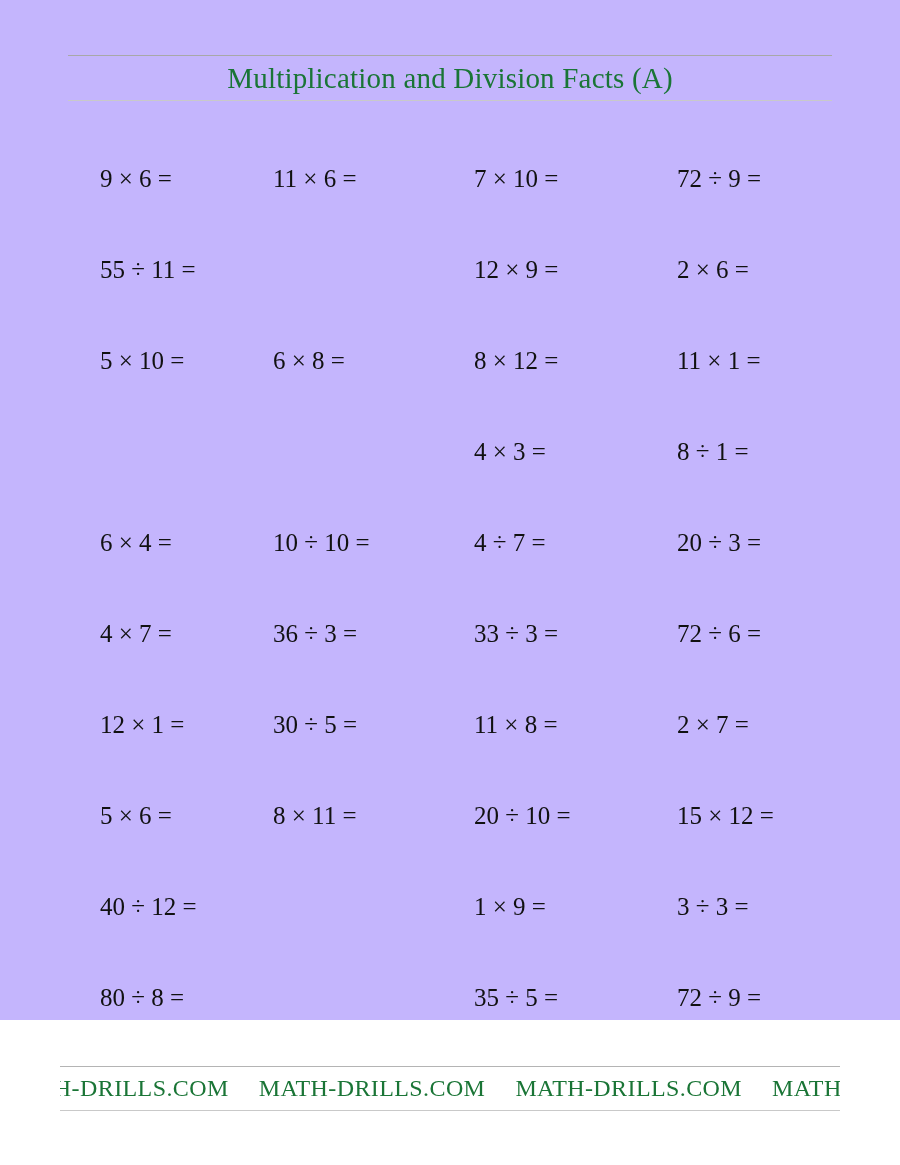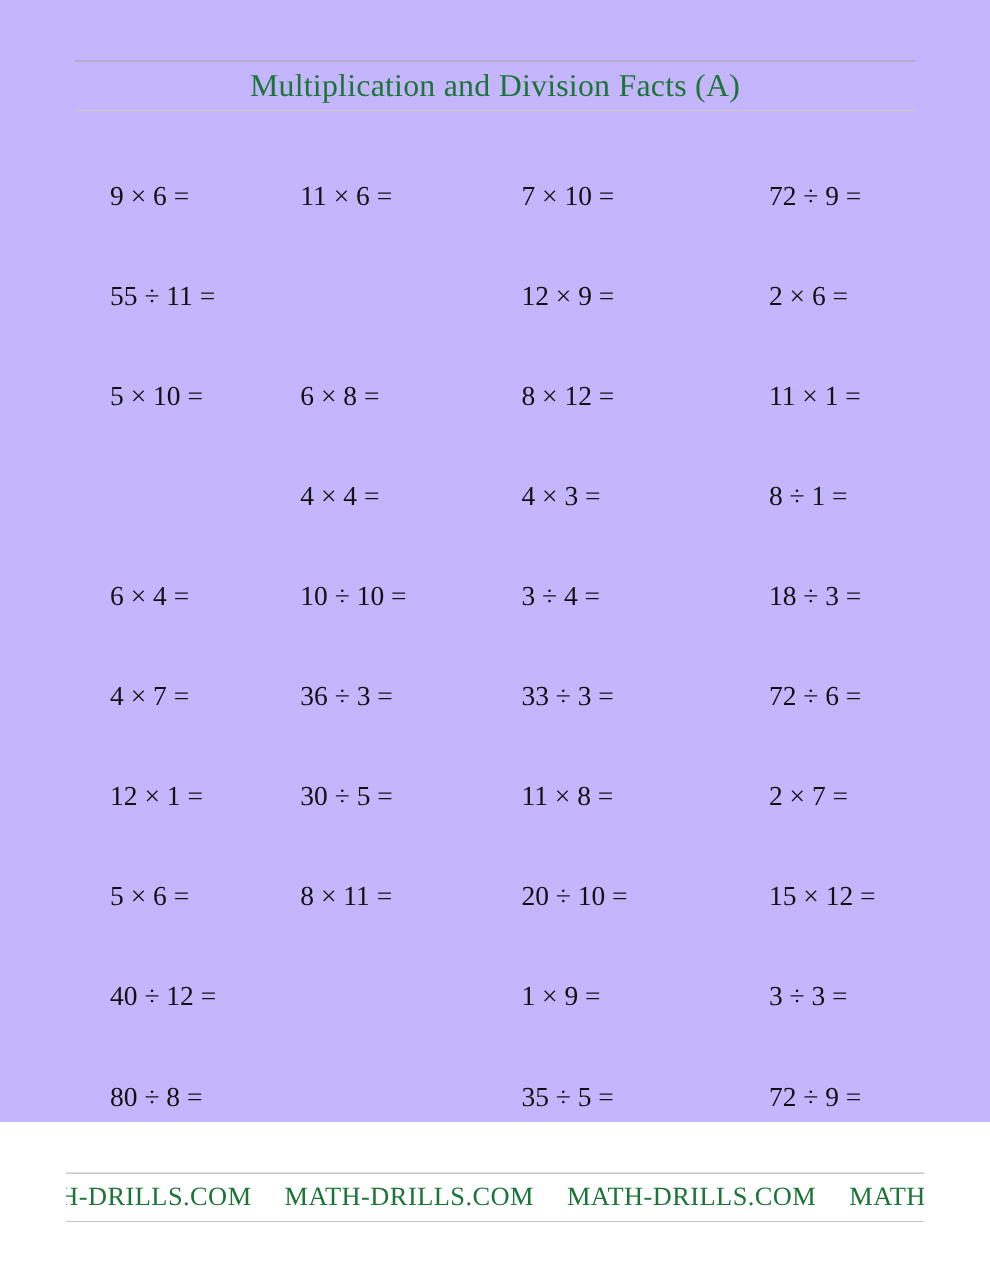--- a/index.html
+++ b/index.html
@@ -67,21 +67,21 @@
     top: 0;
     height: 91px;
     line-height: 91px;
     font-size: 25px;
     color: #111111;
     white-space: nowrap;
   }
   .cell.c0 { left: 68px; margin-left: 32px; }
   .cell.c1 { left: 273px; }
   .cell.c2 { left: 474px; }
-  .cell.c3 { left: 677px; margin-left: 22px; }
+  .cell.c3 { left: 677px; }
 
   
   .footer {
     position: absolute;
     left: 60px;
     top: 1066px;
     width: 780px;
     height: 45px;
     border-top: 1px solid #b4b4b4;
     border-bottom: 1px solid #c9c9c9;
@@ -124,29 +124,28 @@
         <div class="cell c2">12 × 9 =</div>
         <div class="cell c3">2 × 6 =</div>
       </div>
       <div class="row">
         <div class="cell c0">5 × 10 =</div>
         <div class="cell c1">6 × 8 =</div>
         <div class="cell c2">8 × 12 =</div>
         <div class="cell c3">11 × 1 =</div>
       </div>
       <div class="row">
-        <div class="cell c1">4 × 4 =</div>
         <div class="cell c2">4 × 3 =</div>
         <div class="cell c3">8 ÷ 1 =</div>
       </div>
       <div class="row">
         <div class="cell c0">6 × 4 =</div>
         <div class="cell c1">10 ÷ 10 =</div>
-        <div class="cell c2">3 ÷ 4 =</div>
-        <div class="cell c3">18 ÷ 3 =</div>
+        <div class="cell c2">4 ÷ 7 =</div>
+        <div class="cell c3">20 ÷ 3 =</div>
       </div>
       <div class="row">
         <div class="cell c0">4 × 7 =</div>
         <div class="cell c1">36 ÷ 3 =</div>
         <div class="cell c2">33 ÷ 3 =</div>
         <div class="cell c3">72 ÷ 6 =</div>
       </div>
       <div class="row">
         <div class="cell c0">12 × 1 =</div>
         <div class="cell c1">30 ÷ 5 =</div>

